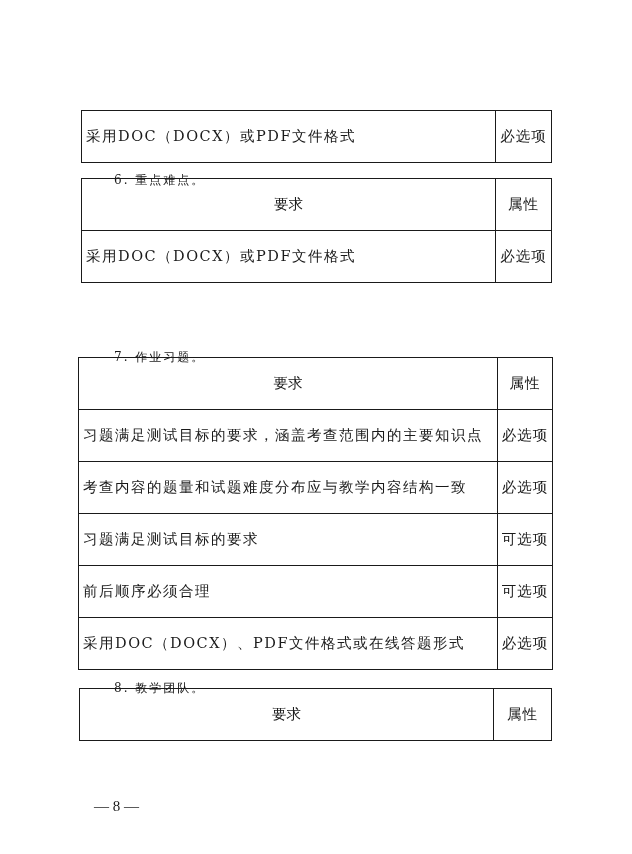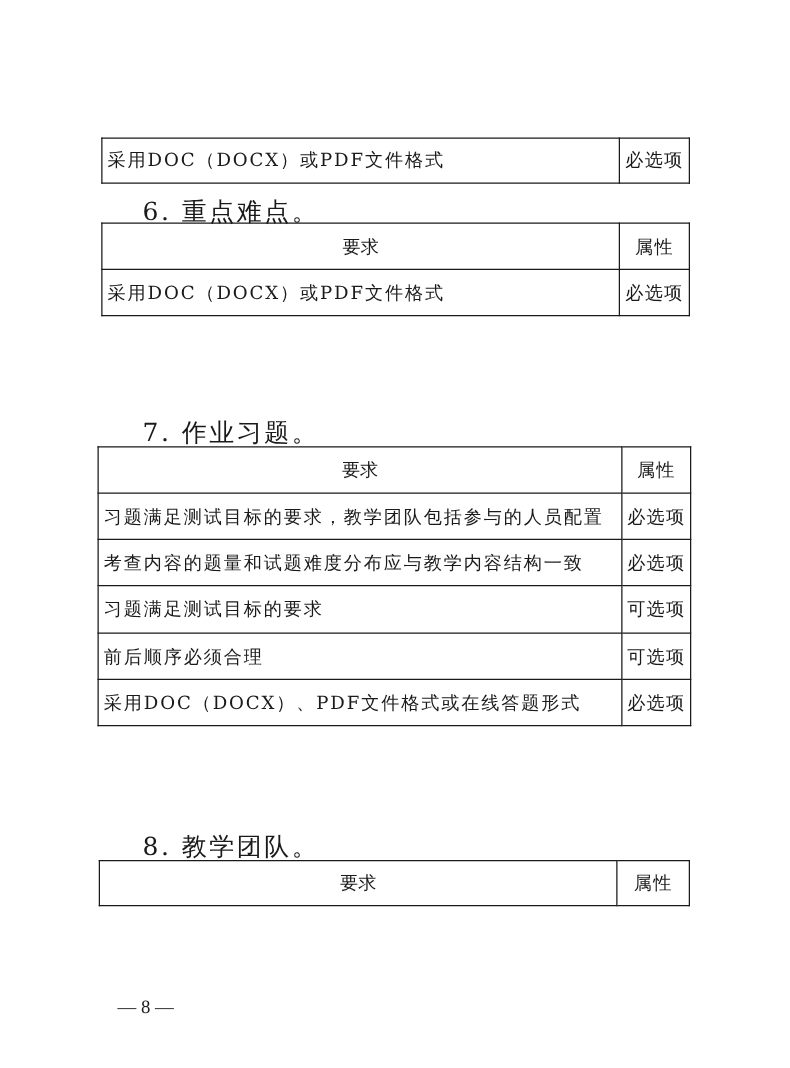--- a/index.html
+++ b/index.html
@@ -1,26 +1,26 @@
 <!DOCTYPE html>
 <html><head>
 <meta charset="utf-8">
 <style>
   html, body { margin: 0; padding: 0; }
   body {
     width: 632px; height: 854px; background: #ffffff; position: relative; overflow: hidden;
     font-family: "DejaVu Serif", "Liberation Serif", serif; color: #1a1a1a;
   }
   .tbl { position: absolute; border-collapse: collapse; table-layout: fixed; }
-  .tbl td { border: 1.3px solid #1a1a1a; padding: 0 4px; font-size: 14.5px; vertical-align: middle; }
+  .tbl td { border: 1.3px solid #1a1a1a; padding: 16px 4px; font-size: 14.5px; vertical-align: middle; }
   .tbl td.req { text-align: left; letter-spacing: 1.5px; }
   .tbl td.attr { text-align: center; letter-spacing: 1px; padding: 0; }
   .tbl td.hdr { text-align: center; }
   .tbl td.multi { line-height: 30px; padding-top: 2px; padding-bottom: 2px; }
-  .heading { position: absolute; font-size: 20px; letter-spacing: 2px; }
+  .heading { position: absolute; font-size: 12px; letter-spacing: 2px; margin-top: 16px; }
   .pagenum { position: absolute; left: 94px; top: 798px; font-size: 15px; font-family: "Liberation Serif", serif; }
 </style>
 </head>
 <body>
 
 <table class="tbl" style="left:81px; top:110px; width:470px;">
   <colgroup>
       <col style="width:414px">
       <col style="width:56px">
     </colgroup>
@@ -57,21 +57,21 @@
   <colgroup>
       <col style="width:419px">
       <col style="width:55px">
     </colgroup>
   <tbody>
       <tr style="height:37px">
     <td class="hdr">要求</td>
     <td class="attr">属性</td>
   </tr>
   <tr style="height:37px">
-    <td class="req">习题满足测试目标的要求，教学团队包括参与的人员配置</td>
+    <td class="req">习题满足测试目标的要求，涵盖考查范围内的主要知识点</td>
     <td class="attr">必选项</td>
   </tr>
   <tr style="height:37px">
     <td class="req">考查内容的题量和试题难度分布应与教学内容结构一致</td>
     <td class="attr">必选项</td>
   </tr>
   <tr style="height:38px">
     <td class="req">习题满足测试目标的要求</td>
     <td class="attr">可选项</td>
   </tr>

